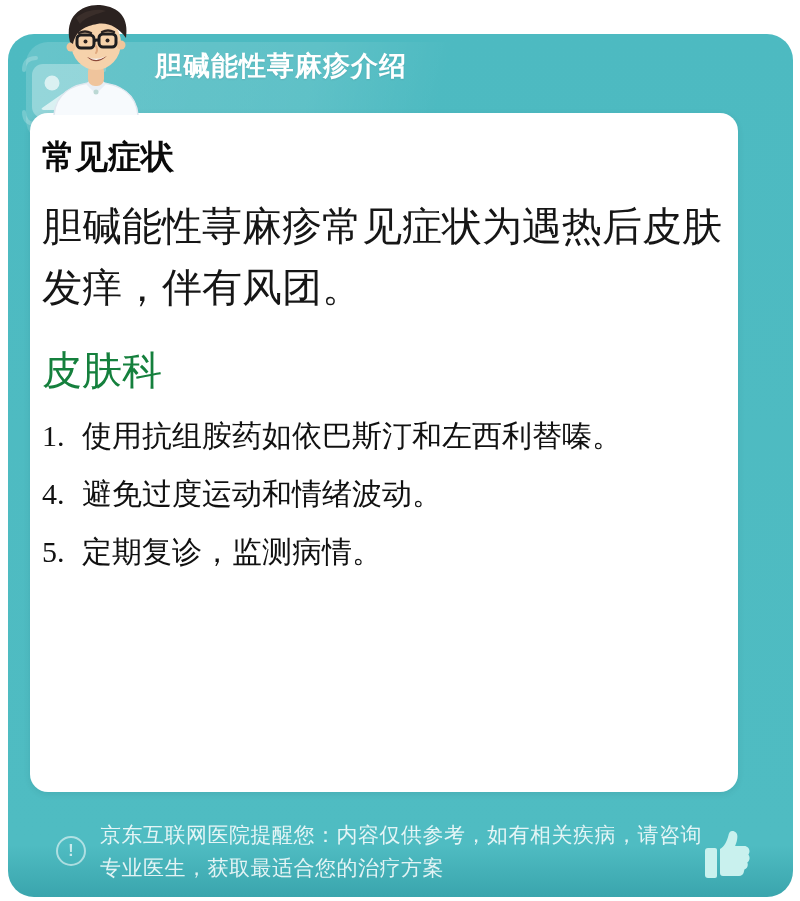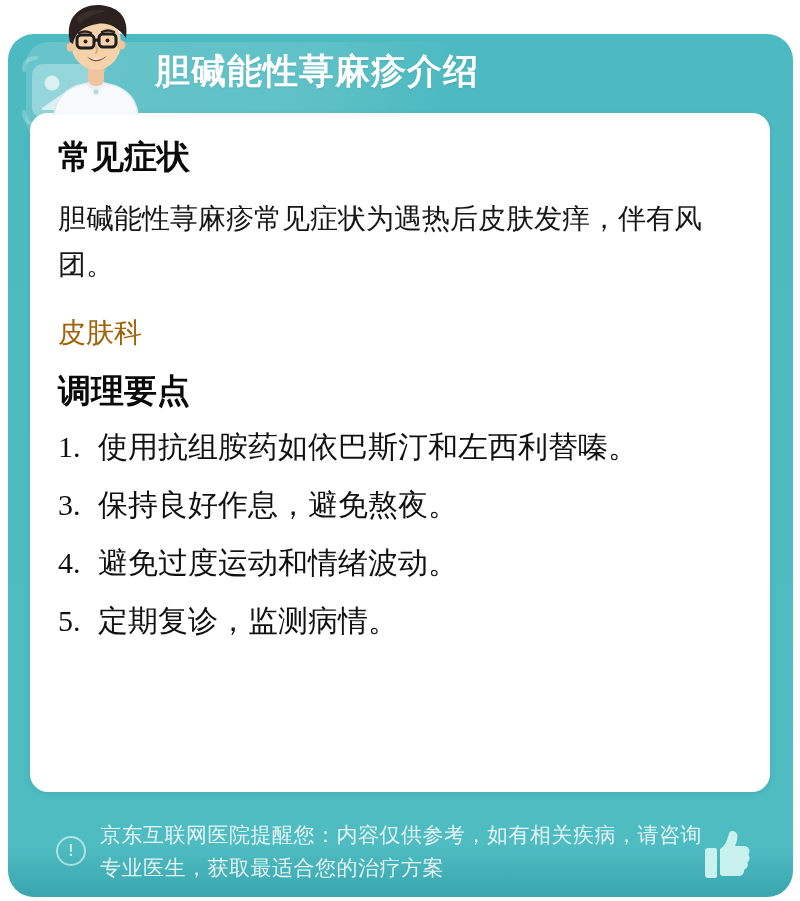--- a/index.html
+++ b/index.html
@@ -16,37 +16,37 @@
   }
   .header-highlight{
     position:absolute;left:18px;top:8px;width:510px;height:100px;
     border-radius:22px;
     background:linear-gradient(105deg,rgba(255,255,255,0.15) 0%,rgba(255,255,255,0.10) 55%,rgba(255,255,255,0) 80%);
     z-index:1;
   }
   .photo-badge{position:absolute;left:10px;top:16px;z-index:2;}
   .page-title{
     position:absolute;left:147px;top:14px;margin:0;z-index:3;
-    color:#ffffff;font-size:35px;font-weight:bold;letter-spacing:1px;
+    color:#ffffff;font-size:27px;font-weight:bold;letter-spacing:1px;
     text-shadow:0 1px 2px rgba(0,0,0,0.08);
   }
   .avatar{position:absolute;left:46px;top:2px;width:100px;height:113px;z-index:2;}
   .card{
     position:absolute;left:22px;top:79px;width:684px;height:633px;
-    padding:23px 28px;border-radius:18px;background:#ffffff;z-index:3;
+    padding:23px 12px;border-radius:18px;background:#ffffff;z-index:3;
     box-shadow:0 2px 6px rgba(0,60,70,0.10);
   }
   .card h2{
     margin:14px 0 0 0;font-size:33px;font-weight:bold;color:#0a0a0a;line-height:42px;
   }
   .card h2:first-child{margin-top:0;}
   .card p{
-    margin:18px 0 0 0;font-size:28px;color:#161616;line-height:46px;
+    margin:18px 0 0 0;font-size:40px;color:#161616;line-height:61px;
   }
-  .card p.dept{margin-top:22px;color:#a16207;}
+  .card p.dept{margin-top:22px;color:#15803d;}
   .care-list{list-style:none;margin:8px 0 0 0;padding:0;}
   .care-list li{
     margin-top:12px;font-size:30px;color:#111111;line-height:46px;
     white-space:nowrap;
   }
   .care-list li .num{
     font-family:"Liberation Serif","DejaVu Serif",serif;
     display:inline-block;min-width:40px;color:#111111;
   }
   .footer{
@@ -86,24 +86,22 @@
   </div>
 
   <h1 class="page-title">胆碱能性荨麻疹介绍</h1>
 
   <div class="card">
     <h2>常见症状</h2>
     <p>胆碱能性荨麻疹常见症状为遇热后皮肤发痒，伴有风团。</p>
 
     <p class="dept">皮肤科</p>
 
-    <h2>调理要点</h2>
     <ol class="care-list">
       <li><span class="num">1.</span><span>使用抗组胺药如依巴斯汀和左西利替嗪。</span></li>
-      <li><span class="num">3.</span><span>保持良好作息，避免熬夜。</span></li>
       <li><span class="num">4.</span><span>避免过度运动和情绪波动。</span></li>
       <li><span class="num">5.</span><span>定期复诊，监测病情。</span></li>
     </ol>
   </div>
 
   <div class="footer">
     <span class="info-icon">
         <span>!</span>
       </span>
     <p class="disclaimer">京东互联网医院提醒您：内容仅供参考，如有相关疾病，请咨询专业医生，获取最适合您的治疗方案</p>

